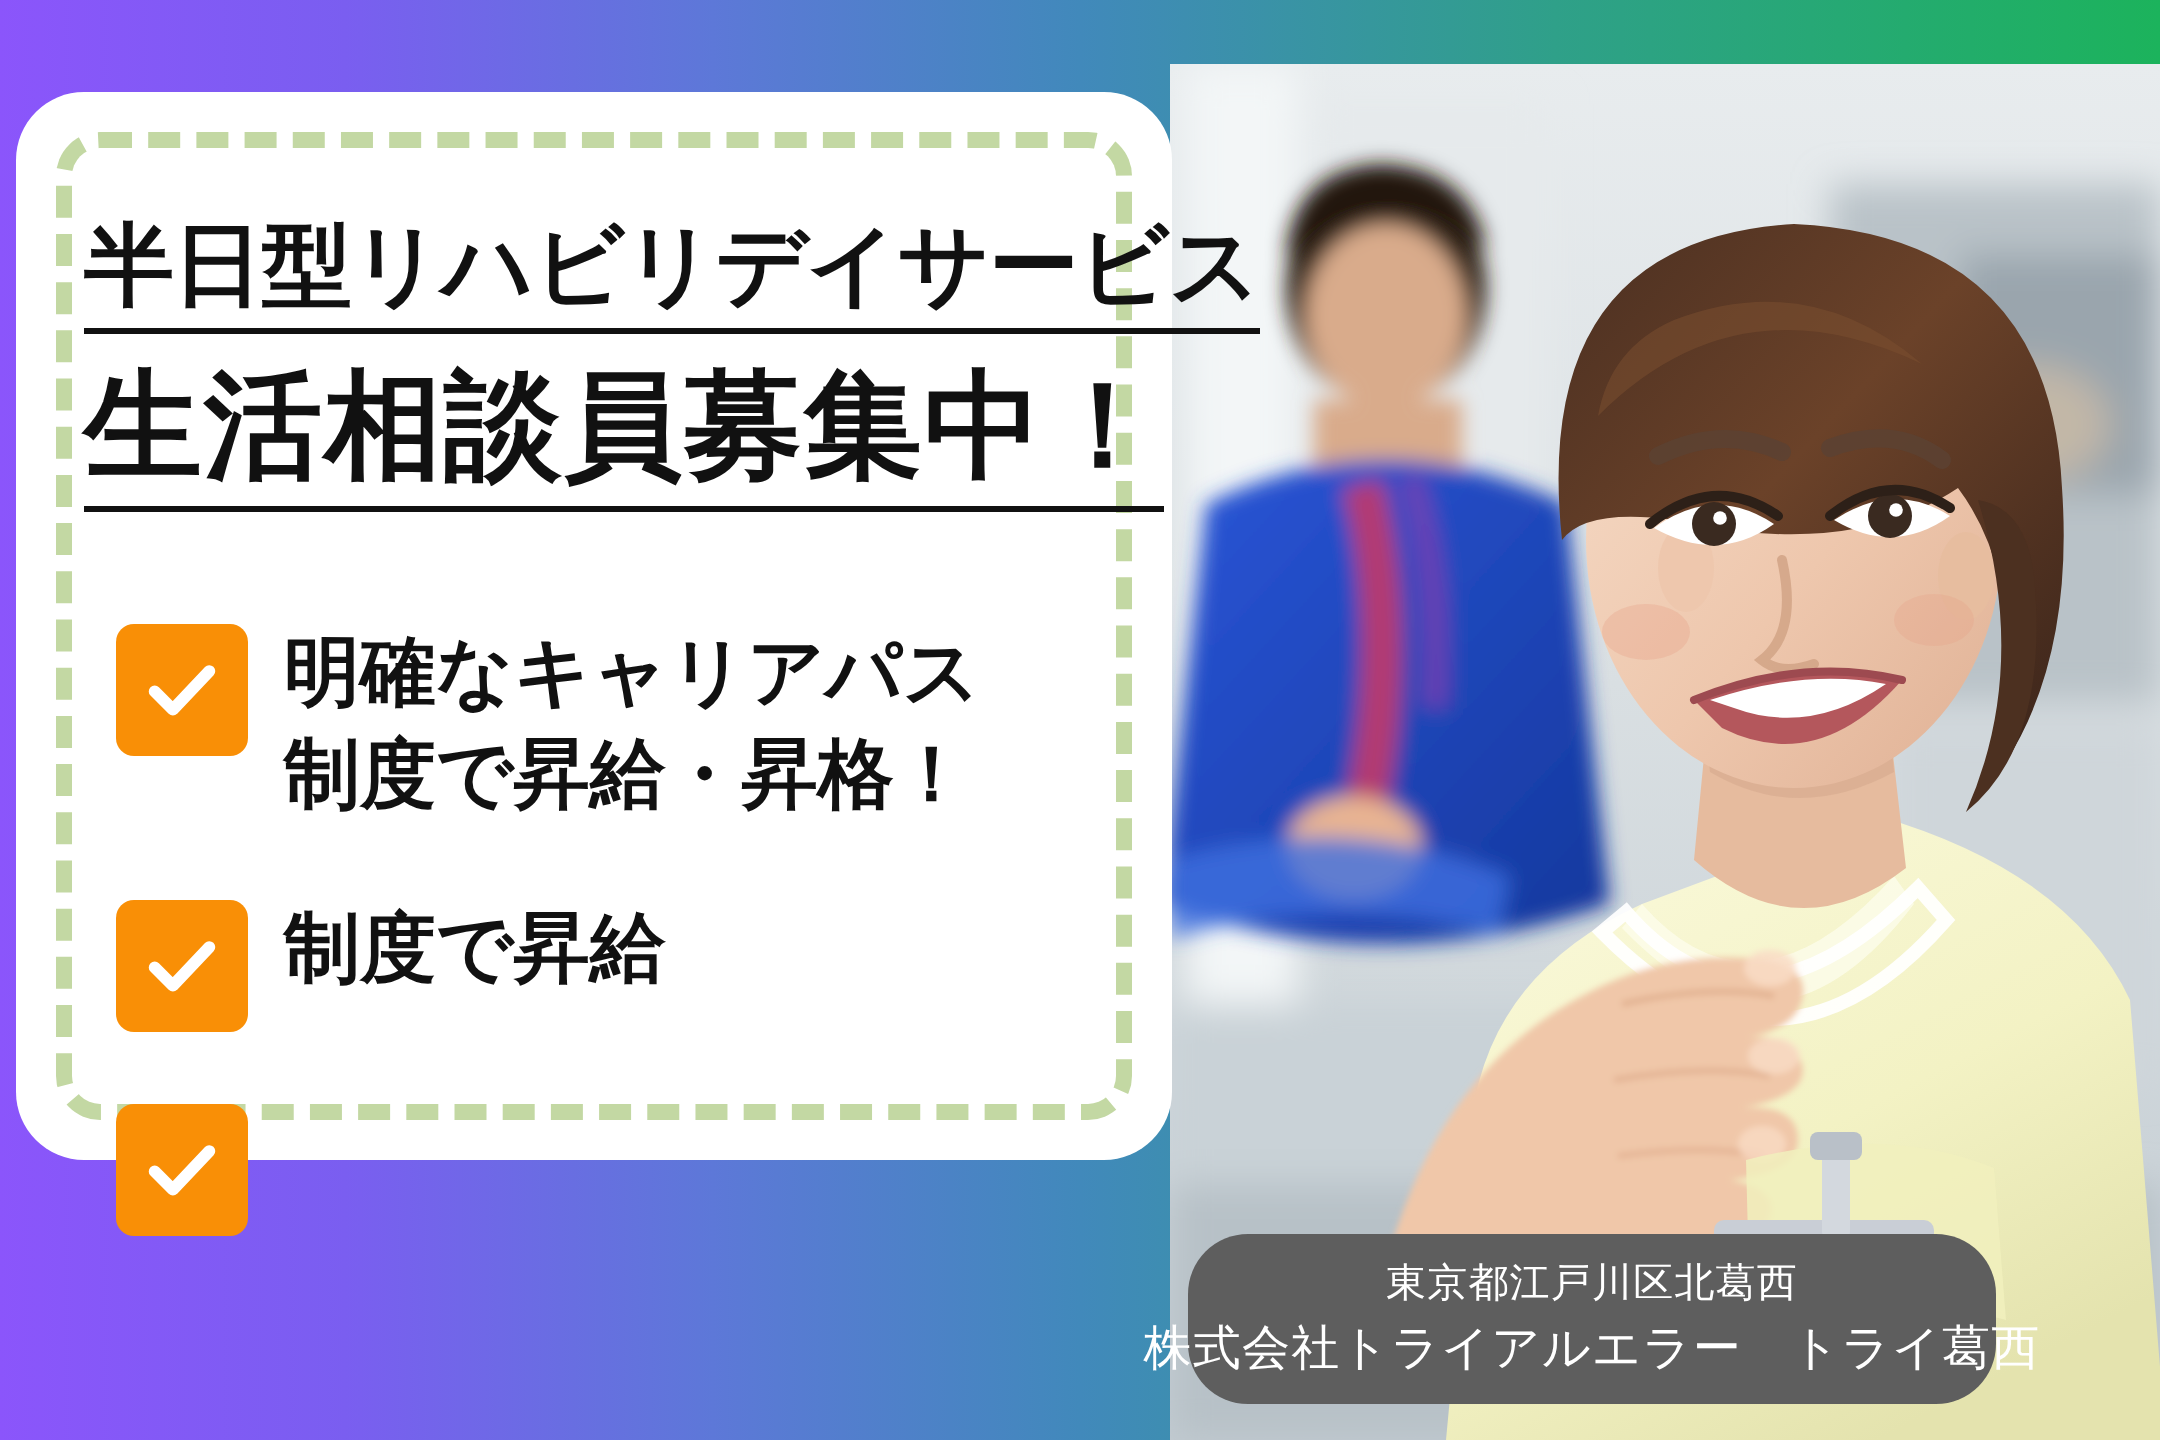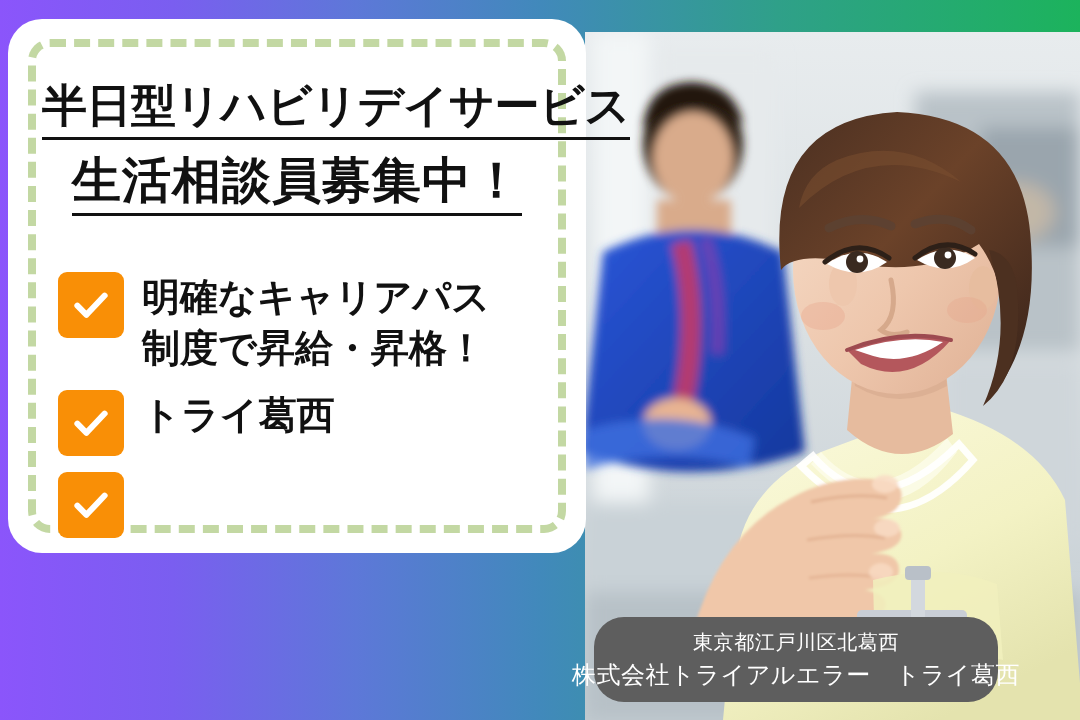--- a/index.html
+++ b/index.html
@@ -71,21 +71,21 @@
     text-align: center;
   }
   .caption-line.secondary {
     font-size: 24px;
   }
 
   
   .card {
     position: absolute;
     left: 8px;
-    top: 19px;
+    top: 46px;
     width: 578px;
     height: 534px;
     background: #ffffff;
     border-radius: 34px;
     box-sizing: border-box;
   }
   .card-dash {
     position: absolute;
     left: 20px;
     top: 20px;
@@ -118,31 +118,31 @@
     color: #111111;
     font-weight: bold;
     font-size: 45px;
     line-height: 1.28;
     letter-spacing: -0.5px;
     border-bottom: 3px solid #111111;
     padding-bottom: 2px;
     white-space: nowrap;
   }
   .headline-line.second {
-    font-size: 49px;
+    font-size: 59px;
     margin-top: 9px;
     letter-spacing: 1px;
   }
 
   
   .benefits {
     margin-top: 54px;
     display: flex;
     flex-direction: column;
-    gap: 14px;
+    gap: 34px;
     padding-left: 16px;
   }
   .benefit {
     display: flex;
     align-items: flex-start;
     gap: 18px;
   }
   .check-box {
     flex: 0 0 auto;
     width: 66px;
@@ -322,21 +322,21 @@
           <span class="benefit-text">明確なキャリアパス
 制度で昇給・昇格！</span>
         </div>
 
         <div class="benefit">
           <span class="check-box">
             <svg viewBox="0 0 24 24" aria-hidden="true">
               <path d="M4.2 12.4 L9.4 17.6 L19.8 6.6" fill="none" stroke="#ffffff" stroke-width="3.4" stroke-linecap="round" stroke-linejoin="round"></path>
             </svg>
           </span>
-          <span class="benefit-text">トライ葛西</span>
+          <span class="benefit-text">制度で昇給</span>
         </div>
 
         <div class="benefit">
           <span class="check-box">
             <svg viewBox="0 0 24 24" aria-hidden="true">
               <path d="M4.2 12.4 L9.4 17.6 L19.8 6.6" fill="none" stroke="#ffffff" stroke-width="3.4" stroke-linecap="round" stroke-linejoin="round"></path>
             </svg>
           </span>
         </div>
 

